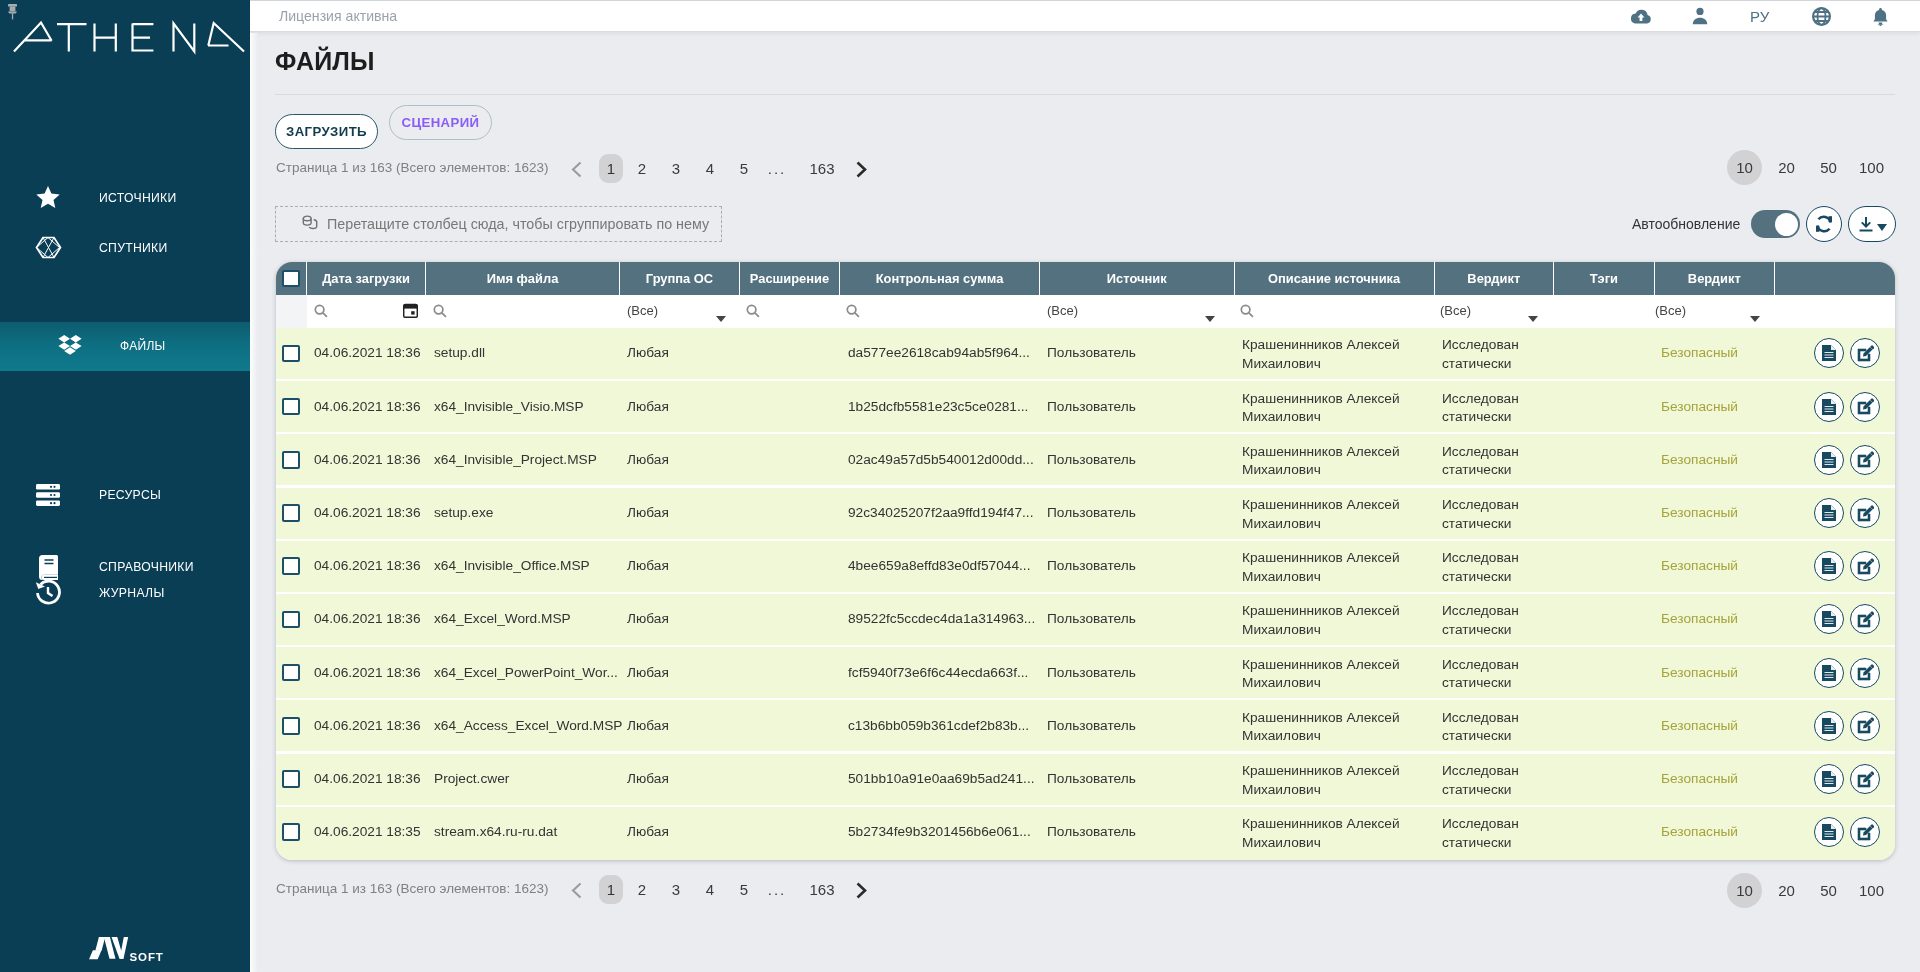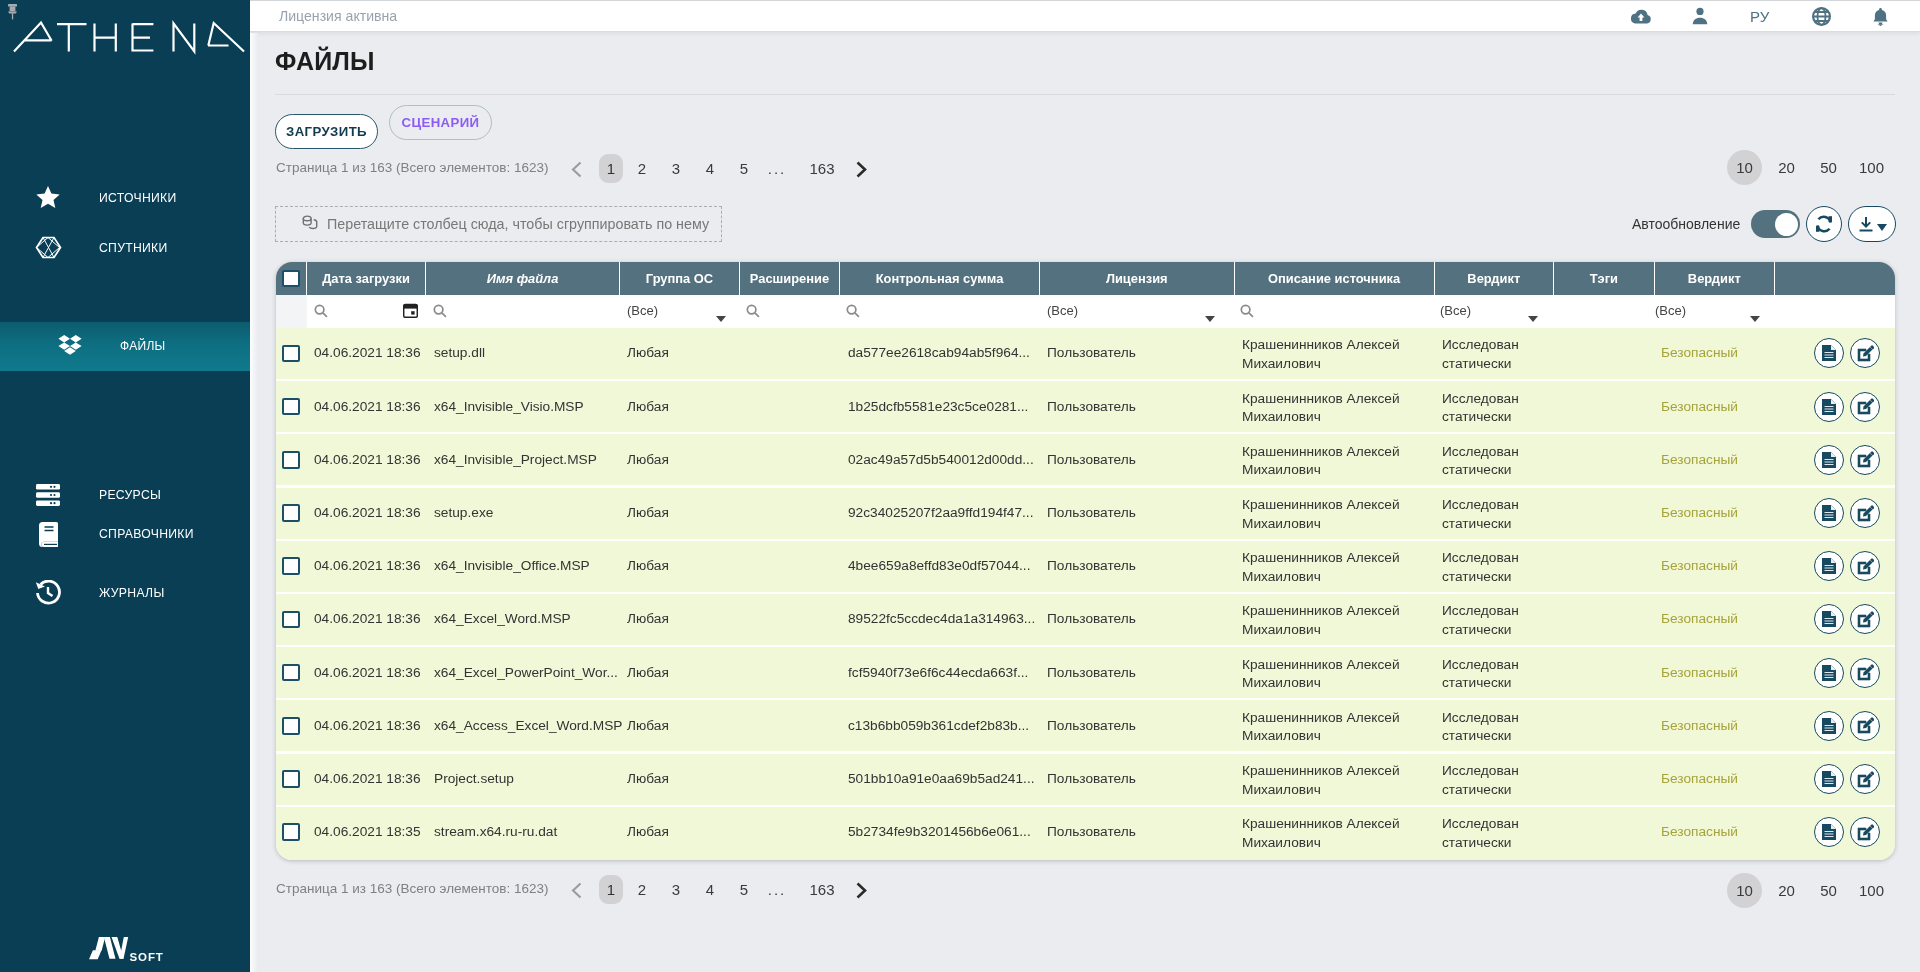--- a/index.html
+++ b/index.html
@@ -117,21 +117,21 @@
             <circle cx="19.5" cy="3.8" r="1.1"></circle>
             <circle cx="16" cy="12" r="1.1"></circle>
             <circle cx="19.5" cy="12" r="1.1"></circle>
             <circle cx="16" cy="20.2" r="1.1"></circle>
             <circle cx="19.5" cy="20.2" r="1.1"></circle>
           </g>
         </svg>
       </span>
       <span class="tx">РЕСУРСЫ</span>
     </div>
-<div class="mi" style="top:509px;padding-left:19px;">
+<div class="mi" style="top:542px;padding-left:19px;">
       <span class="ic">
         <svg width="21" height="26" viewBox="0 0 21 26" style="">
           <path d="M4.5 1h14a1.5 1.5 0 0 1 1.5 1.5v18.2H6a2.6 2.6 0 0 0 0 5.3h-1.5A3.5 3.5 0 0 1 1 22.5v-18A3.5 3.5 0 0 1 4.5 1z" fill="#fff"></path>
           <path d="M6 20.7h14V26H6a2.65 2.65 0 0 1 0-5.3z" fill="#fff"></path>
           <path d="M6 23.4h13" stroke="#093e55" stroke-width="1.2"></path>
           <path d="M6.5 6h9M6.5 9.5h9" stroke="#093e55" stroke-width="1.5"></path>
         </svg>
       </span>
       <span class="tx">СПРАВОЧНИКИ</span>
     </div>
@@ -232,25 +232,25 @@
         <path d="M1.5 14.5h13"></path>
       </g>
     </svg>
     <span style="margin-left:3px;margin-top:3px"><svg width="10" height="7" viewBox="0 0 10 7" style="">
         <path d="M0 0h10L5 7z" fill="#174960"></path>
       </svg></span>
   </div>
 <div class="table">
 <div class="th" style="left:0px;width:31px;"></div>
 <div class="th" style="left:31px;width:119px;">Дата загрузки</div>
-<div class="th" style="left:150px;width:194px;font-style:italic;">Имя файла</div>
+<div class="th" style="left:150px;width:194px;">Имя файла</div>
 <div class="th" style="left:344px;width:120px;">Группа ОС</div>
 <div class="th" style="left:464px;width:100px;">Расширение</div>
 <div class="th" style="left:564px;width:200px;">Контрольная сумма</div>
-<div class="th" style="left:764px;width:194.5px;">Лицензия</div>
+<div class="th" style="left:764px;width:194.5px;">Источник</div>
 <div class="th" style="left:958.5px;width:200.0999999999999px;">Описание источника</div>
 <div class="th" style="left:1158.6px;width:119.40000000000009px;">Вердикт</div>
 <div class="th" style="left:1278px;width:100.59999999999991px;">Тэги</div>
 <div class="th" style="left:1378.6px;width:120.40000000000009px;">Вердикт</div>
 <div class="th" style="left:1499px;width:119.5px;border-right:none;"></div>
 <div class="cb" style="left:6px;top:7.5px"></div>
 <div class="fr" style="left:0;width:1618.5px"></div>
 <div class="fr" style="left:0;width:31px;background:#f3f4f5"></div>
 <div class="abs" style="left:38px;top:41.6px"><svg width="14" height="14" viewBox="0 0 14 14" style="">
         <circle cx="5.6" cy="5.6" r="4.3" fill="none" stroke="#8a8a8a" stroke-width="1.7"></circle>
@@ -497,21 +497,21 @@
 <div class="actbtn" style="left:1574px;top:448.5000000000001px">
       <svg width="17" height="17" viewBox="0 0 17 17" style="">
         <path d="M2 4h7v2H3v8h8v-5h2v7H1V4z" fill="#174960" stroke="#174960" stroke-width="0.6"></path>
         <path d="M6.5 8.5L13 2l2.5 2.5-6.5 6.5-3 0.5z" fill="#174960"></path>
         <path d="M13.2 1.8l2.6 2.6 1-1a1.2 1.2 0 0 0 0-1.7l-0.9-0.9a1.2 1.2 0 0 0-1.7 0z" fill="#174960"></path>
       </svg>
     </div>
 <div class="row" style="top:491.20000000000005px;height:51.0px"></div>
 <div class="cb" style="left:6px;top:507.90000000000003px"></div>
 <div class="cell" style="left:38px;top:508.70000000000005px">04.06.2021 18:36</div>
-<div class="cell" style="left:158px;top:508.70000000000005px">Project.setup</div>
+<div class="cell" style="left:158px;top:508.70000000000005px">Project.cwer</div>
 <div class="cell" style="left:351px;top:508.70000000000005px">Любая</div>
 <div class="cell" style="left:572px;top:508.70000000000005px">501bb10a91e0aa69b5ad241...</div>
 <div class="cell" style="left:771px;top:508.70000000000005px">Пользователь</div>
 <div class="cell" style="left:966px;top:499.70000000000005px;line-height:18.5px">Крашенинников Алексей<br>Михаилович</div>
 <div class="cell" style="left:1166px;top:499.70000000000005px;line-height:18.5px">Исследован<br>статически</div>
 <div class="cell vert" style="left:1385px;top:508.70000000000005px">Безопасный</div>
 <div class="actbtn" style="left:1538px;top:501.70000000000005px">
       <svg width="16" height="18" viewBox="0 0 16 18" style="">
         <path d="M1 1h9l5 5v11H1z" fill="#174960"></path>
         <path d="M10 1l5 5h-5z" fill="#e8eef2"></path>

